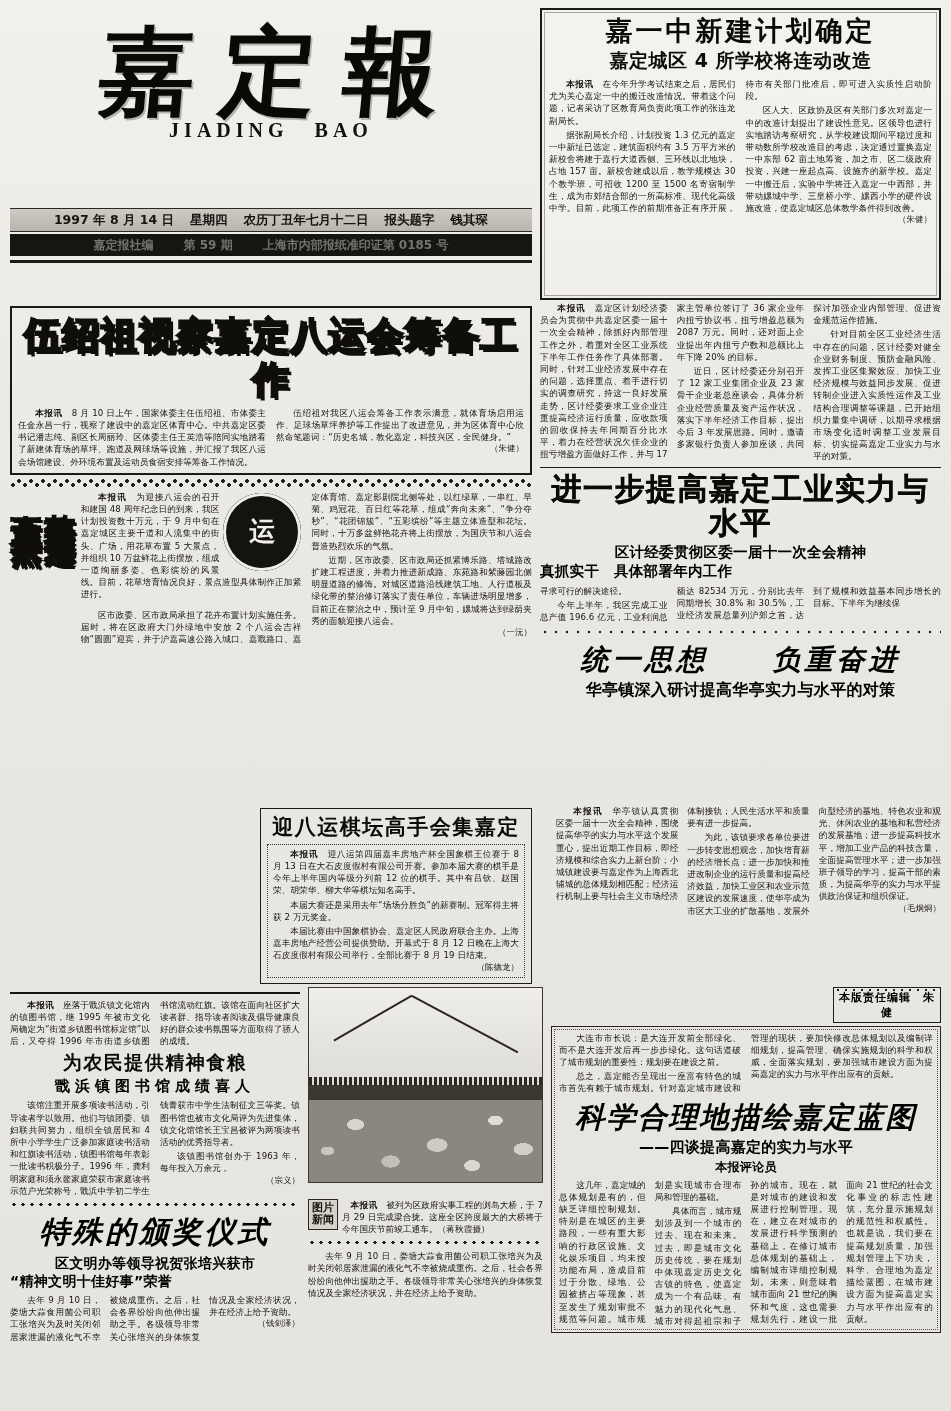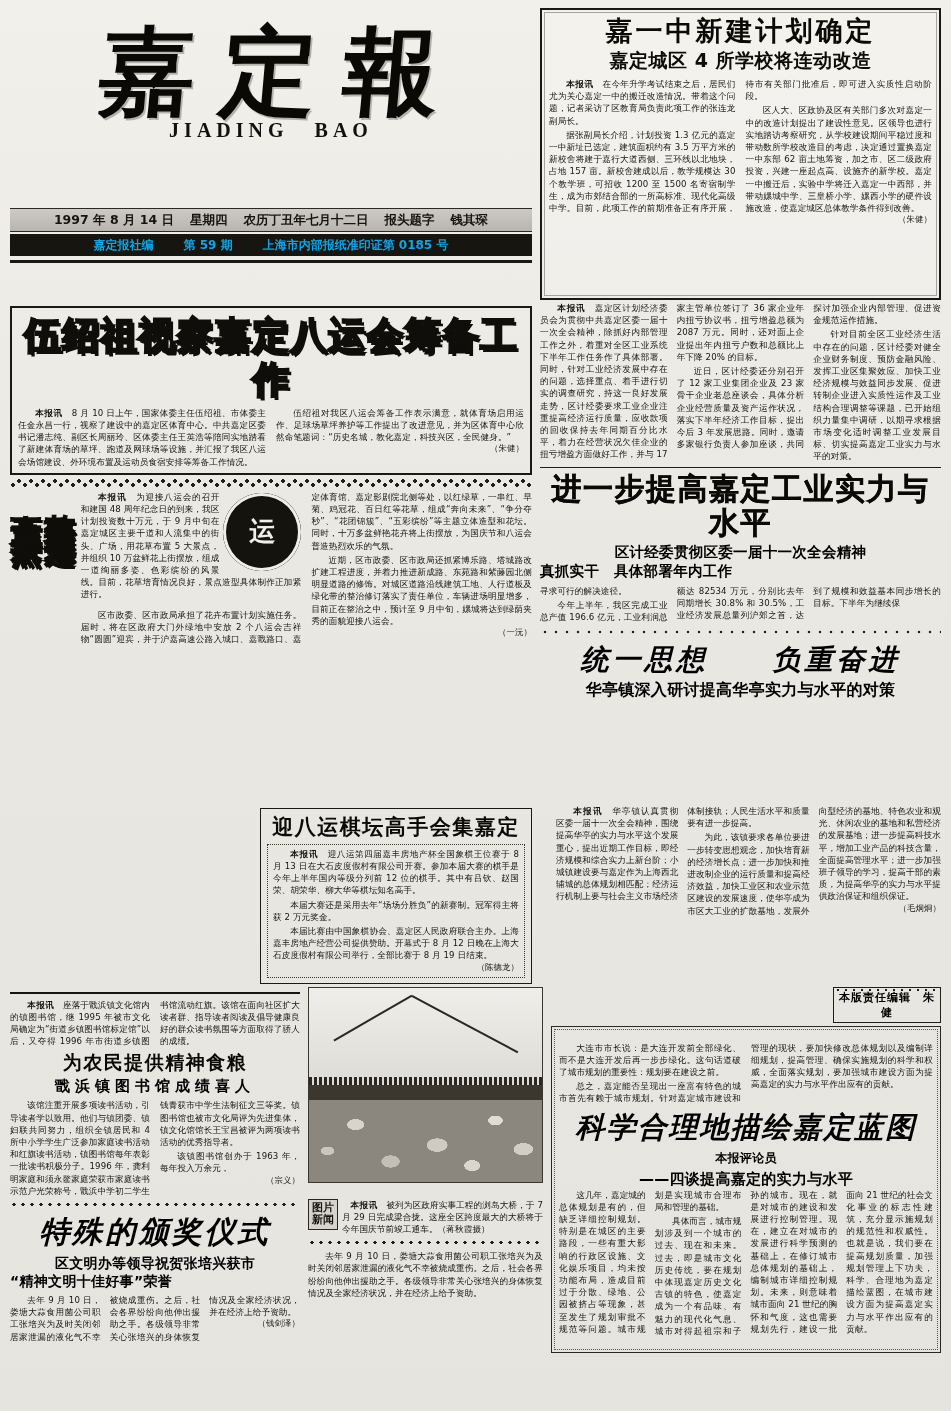--- a/index.html
+++ b/index.html
@@ -45,21 +45,21 @@
   }
   .mh-logo .pinyin span.gap { display:inline-block; width:26px; }
   .mh-bar1 {
     background: linear-gradient(180deg,#cdcac4,#b8b5ae);
     border-top:1.5px solid #2a2823;
     border-bottom:1.5px solid #2a2823;
     height:24px; display:flex; align-items:center; justify-content:center;
     gap:16px; font-size:12.5px; font-weight:900; color:#16140f;
   }
   .mh-bar2 {
-    background:#171510; color:#0ea5e9; height:22px;
+    background:#171510; color:#737373; height:22px;
     display:flex; align-items:center; justify-content:center; gap:30px;
     font-size:12px; font-weight:700; margin-top:2px;
   }
   .mh-rule { height:3px; background:#1b1914; margin-top:4px; }
 
   
   .tr-box {
     flex:1; border:2px solid #1b1914; padding:5px 7px 4px;
     background:rgba(255,255,255,.18);
     position:relative;
@@ -191,21 +191,21 @@
   }
 
   .editor-box {
     border:1px solid #201e18; font-size:11px; font-weight:900;
     padding:2px 4px; text-align:center; letter-spacing:1px;
     background-image: radial-gradient(circle at 4px 2px,#201e18 1.2px,transparent 1.4px);
     background-size:8px 100%; background-repeat:repeat-x;
     background-position:0 0, 0 100%;
   }
 
-  .sci-box { border:1px solid #2a2620; padding:15px 7px; position:relative; }
+  .sci-box { border:1px solid #2a2620; padding:5px 7px; position:relative; }
   .sci-box::before{content:"";position:absolute;inset:2px;border:1px dotted #55514a;}
 
   hr.thin { border:0; border-top:1px solid #201e18; margin:4px 0; }
   hr.thick { border:0; border-top:2.5px solid #17150f; margin:5px 0; }
 </style>
 </head>
 <body>
 
 <div class="page">
 
@@ -369,22 +369,22 @@
     <div style="flex:1;">
       <div class="editor-box" style="width:108px;margin:0 0 3px auto;">
         <span>本版责任编辑</span>　<span>朱健</span>
       </div>
       <div class="sci-box">
         <div class="cols2 body-txt" style="margin-bottom:3px;">
           <p style="margin:0 0 2px;text-indent:2em;">大连市市长说：是大连开发前全部绿化、而不是大连开发后再一步步绿化。这句话道破了城市规划的重要性：规划要在建设之前。</p>
           <p style="margin:0;text-indent:2em;">总之，嘉定能否呈现出一座富有特色的城市首先有赖于城市规划。针对嘉定城市建设和管理的现状，要加快修改总体规划以及编制详细规划，提高管理、确保实施规划的科学和权威，全面落实规划，要加强城市建设方面为提高嘉定的实力与水平作出应有的贡献。</p>
         </div>
         <div class="hl-script" style="font-size:29px;letter-spacing:2px;">科学合理地描绘嘉定蓝图</div>
+        <div class="hl-mid" style="font-size:15px;">——四谈提高嘉定的实力与水平</div>
         <div class="hl-mid" style="font-size:12px;margin:2px 0 3px;font-weight:700;">本报评论员</div>
-        <div class="hl-mid" style="font-size:15px;">——四谈提高嘉定的实力与水平</div>
         <div class="cols4 body-txt">
           <p style="margin:0 0 2px;text-indent:2em;">这几年，嘉定城的总体规划是有的，但缺乏详细控制规划。特别是在城区的主要路段，一些有重大影响的行政区设施、文化娱乐项目，均未按功能布局，造成目前过于分散、绿地、公园被挤占等现象，甚至发生了规划审批不规范等问题。城市规划是实现城市合理布局和管理的基础。</p>
           <p style="margin:0;text-indent:2em;">具体而言，城市规划涉及到一个城市的过去、现在和未来。过去，即是城市文化历史传统，要在规划中体现嘉定历史文化古镇的特色，使嘉定成为一个有品味、有魅力的现代化气息、城市对得起祖宗和子孙的城市。现在，就是对城市的建设和发展进行控制管理。现在，建立在对城市的发展进行科学预测的基础上，在修订城市总体规划的基础上，编制城市详细控制规划。未来，则意味着城市面向 21 世纪的胸怀和气度，这也需要规划先行，建设一批面向 21 世纪的社会文化事业的标志性建筑，充分显示施规划的规范性和权威性。也就是说，我们要在提高规划质量，加强规划管理上下功夫，科学、合理地为嘉定描绘蓝图，在城市建设方面为提高嘉定实力与水平作出应有的贡献。</p>
         </div>
       </div>
     </div>
   </div>
 
   <div style="position:absolute; left:556px; top:805px; width:385px;" class="cols3 body-txt">
     <p style="margin:0 0 2px;text-indent:2em;"><b class="lead">本报讯</b>　<span>华亭镇认真贯彻区委一届十一次全会精神，围绕提高华亭的实力与水平这个发展重心，提出近期工作目标，即经济规模和综合实力上新台阶；小城镇建设要与嘉定作为上海西北辅城的总体规划相匹配；经济运行机制上要与社会主义市场经济体制接轨；人民生活水平和质量要有进一步提高。</span></p>

